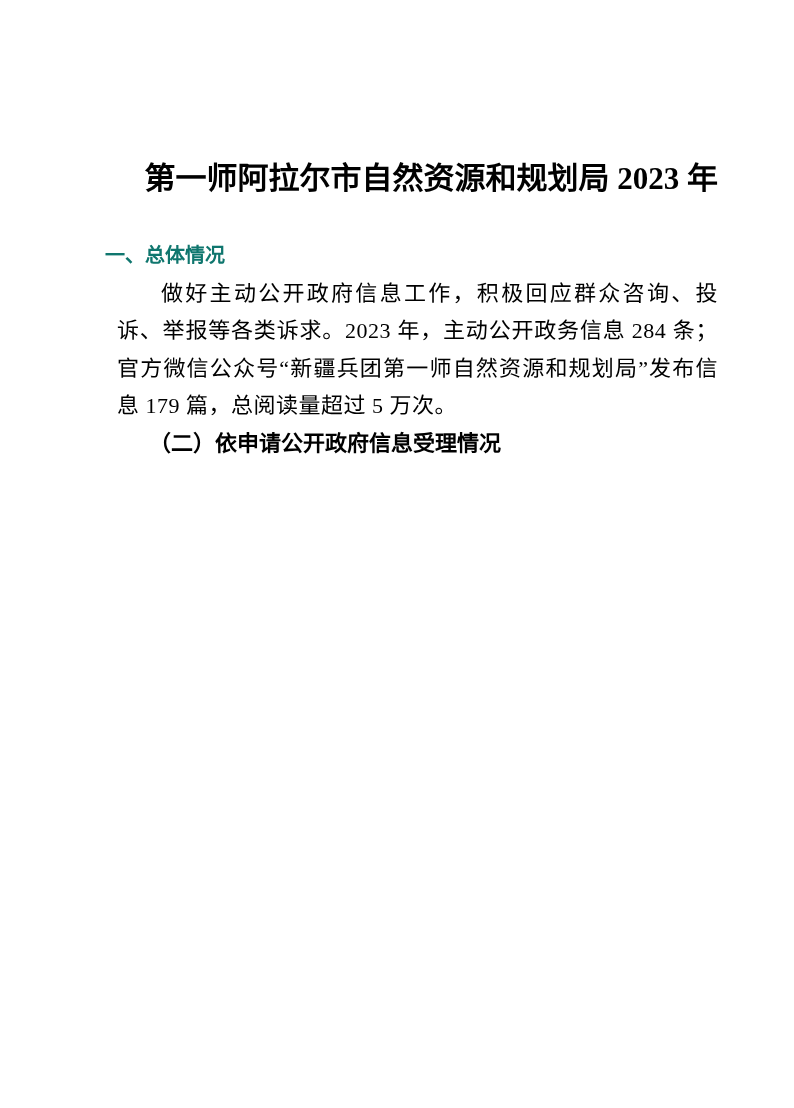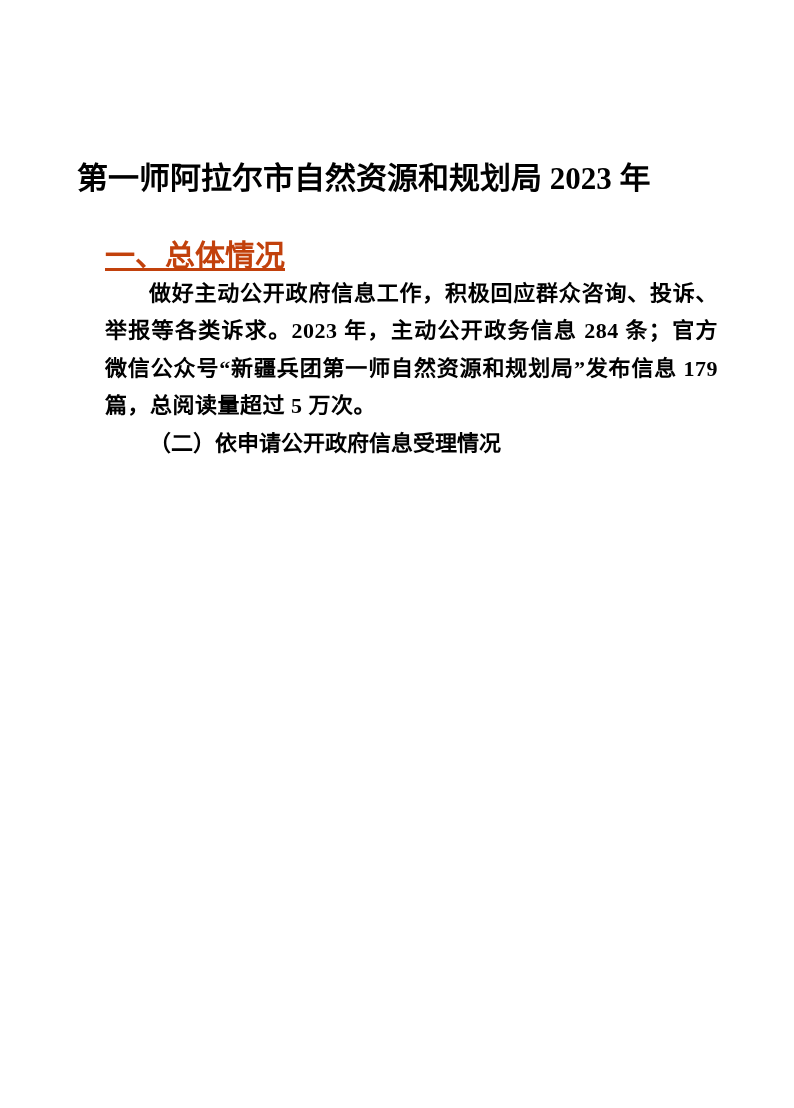--- a/index.html
+++ b/index.html
@@ -16,54 +16,54 @@
     color: #000000;
   }
   .doc {
     position: absolute;
     left: 105px;
     top: 157px;
     width: 613px;
   }
   .doc-title {
     margin-left: -28px; 
-    text-align: left;
+    text-align: right;
     font-family: "Liberation Serif", "DejaVu Serif", serif;
     font-weight: bold;
     font-size: 31px;
     line-height: 43px;
     color: #000000;
   }
   .h2 {
     margin-top: 37px;
     font-family: "Liberation Sans", "DejaVu Sans", sans-serif;
     font-weight: bold;
-    font-size: 30px;
+    font-size: 20px;
     line-height: 37.5px;
-    color: #c2410c;
-    text-decoration: underline;
+    color: #0f766e;
   }
   .h3 {
     font-family: "Liberation Serif", "DejaVu Serif", serif;
     font-weight: bold;
     font-size: 22px;
     line-height: 37.5px;
     text-indent: 2em;
     color: #000000;
   }
   .para {
     font-family: "Liberation Serif", "DejaVu Serif", serif;
-    font-weight: bold;
+    font-weight: normal;
     font-size: 22px;
     line-height: 37.5px;
     text-indent: 2em;
     text-align: justify;
     text-justify: inter-ideograph;
     color: #000000;
     letter-spacing: 0.5px;
+    margin-left: 12px;
   }
 </style>
 </head>
 <body>
 
 <div class="page">
   <div class="doc">
 
     <div class="doc-title">
       <div>第一师阿拉尔市自然资源和规划局 2023 年</div>

